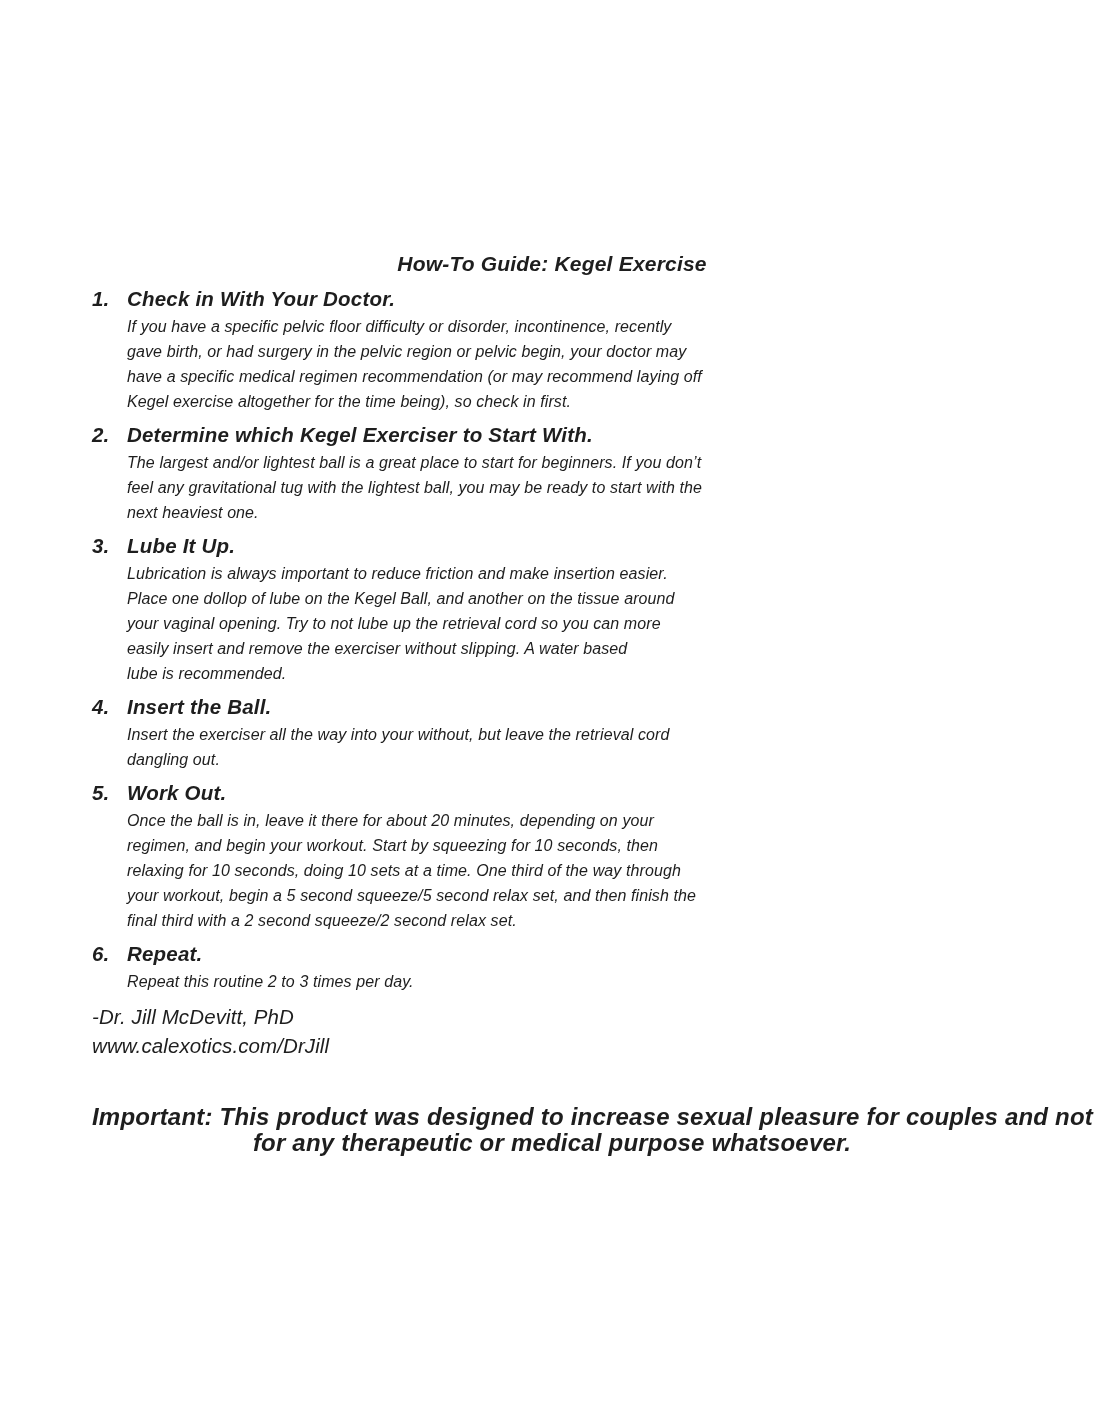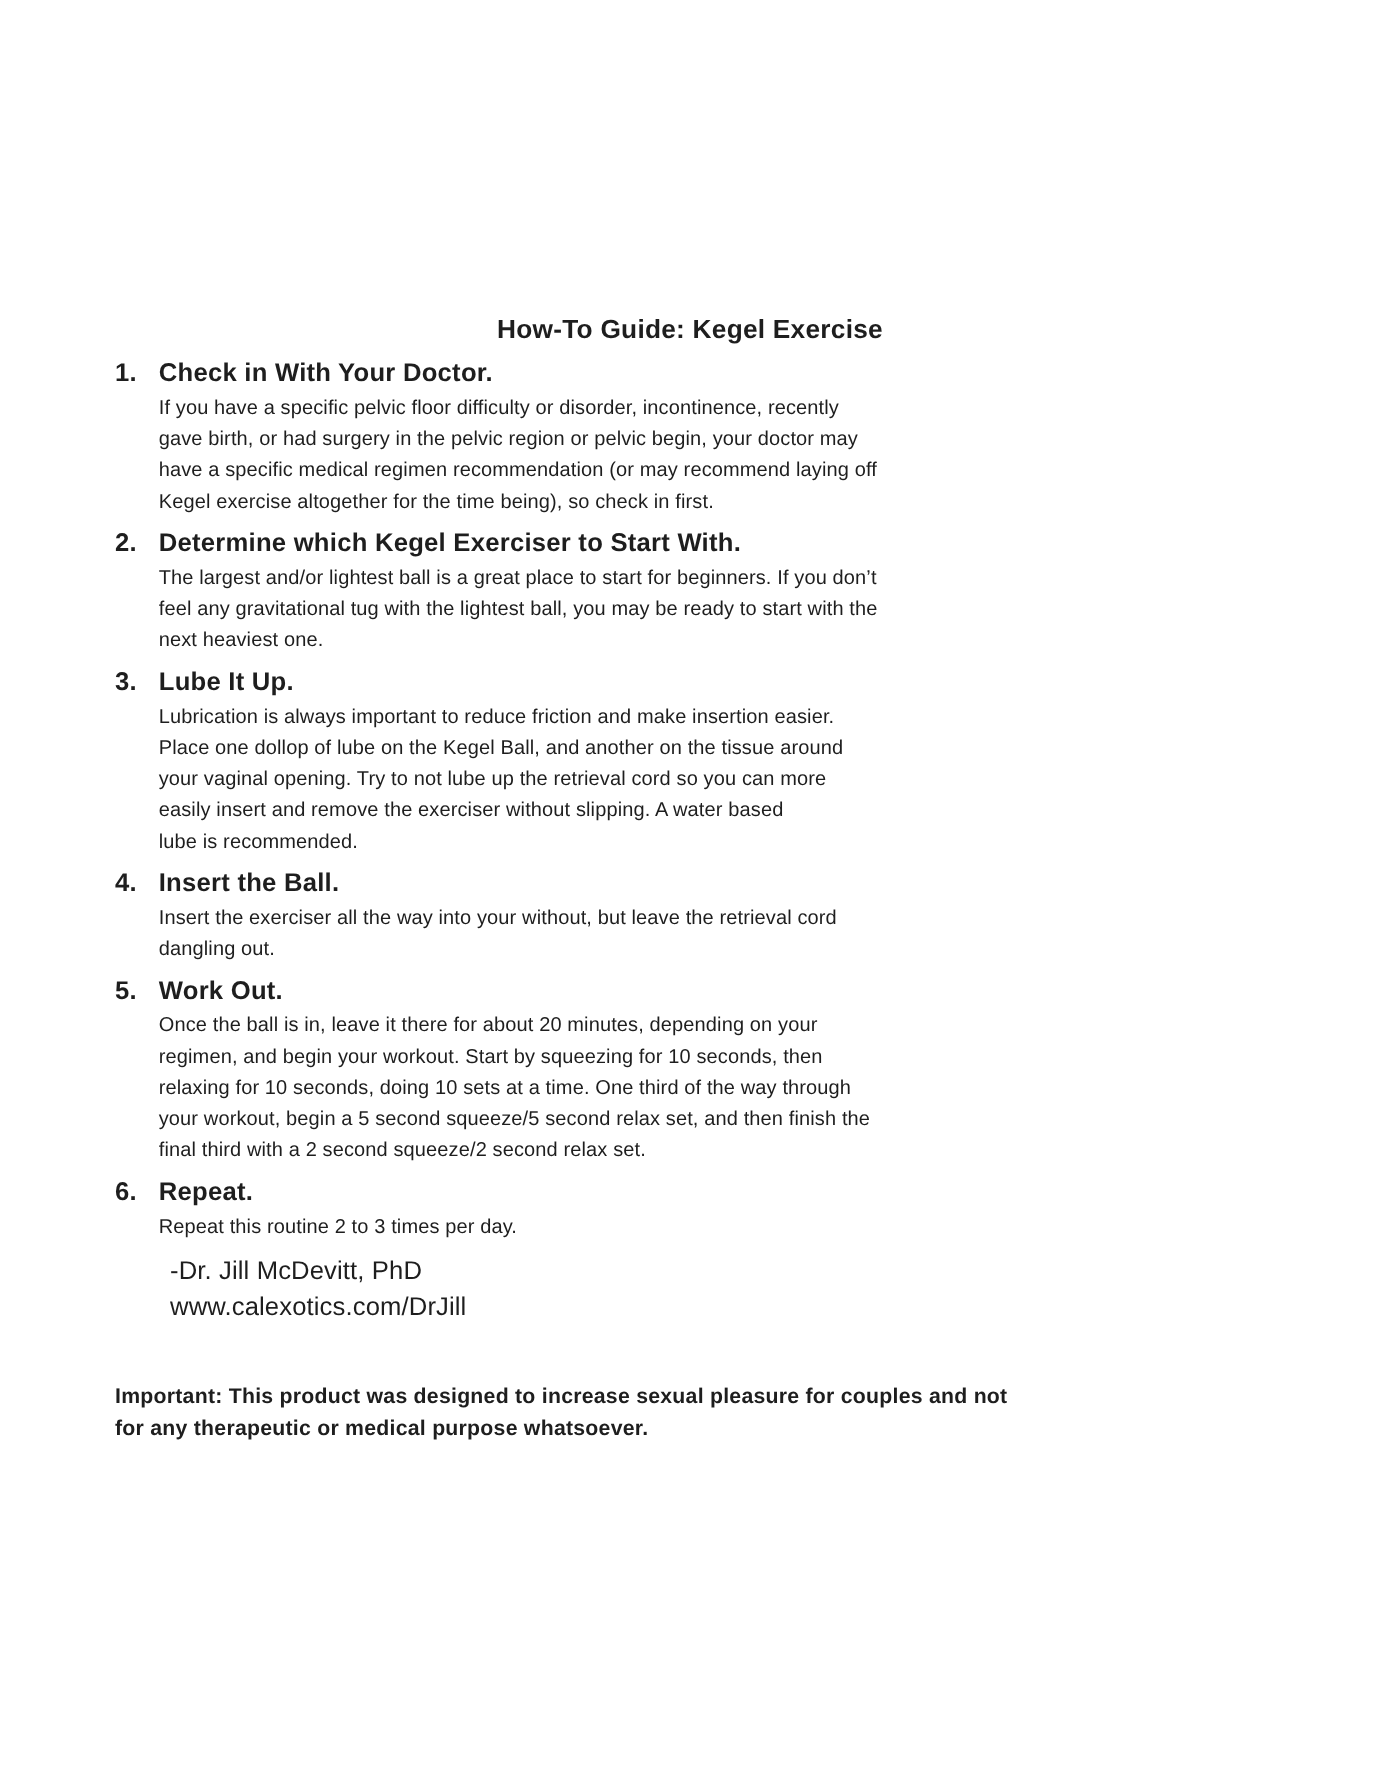--- a/index.html
+++ b/index.html
@@ -16,20 +16,21 @@
     background: var(--bg-color);
     color: var(--text-color);
     font-family: "Liberation Sans", "DejaVu Sans", sans-serif;
     overflow: hidden;
   }
   .content {
     position: absolute;
     top: 250px;
     left: 92px;
     width: 920px;
+    font-style: italic;
   }
   .doc-title {
     font-size: 21px;
     font-weight: bold;
     line-height: 28px;
     text-align: center;
     letter-spacing: 0.2px;
   }
   .steps-list {
     list-style: none;
@@ -47,36 +48,36 @@
     padding-left: 35px;
   }
   .body-line {
     font-size: 16px;
     line-height: 25px;
     white-space: pre;
     letter-spacing: 0.1px;
   }
   .signature-block {
     margin-top: 8px;
-    margin-left: 44px;
   }
   .signature-line {
     font-size: 20.5px;
     line-height: 29px;
     letter-spacing: 0.1px;
   }
   .important-block {
     margin-top: 44px;
     font-weight: bold;
   }
   .important-line {
-    font-size: 17px;
+    font-size: 24px;
     line-height: 25.5px;
     white-space: pre;
     letter-spacing: 0.2px;
+    text-align: center;
   }
 </style>
 </head>
 <body>
 
 <div class="page">
   <div class="content">
 
     <div class="doc-title">How-To Guide: Kegel Exercise</div>
 

